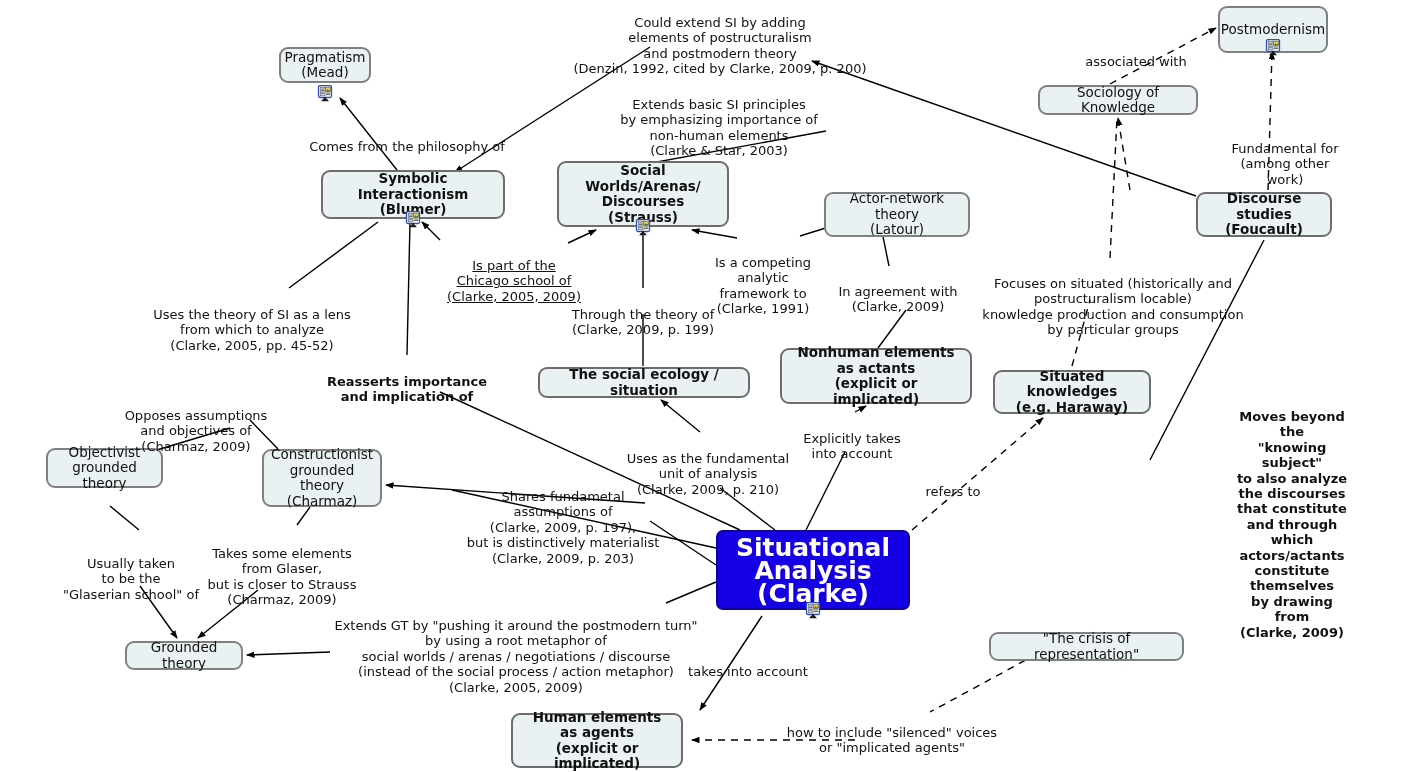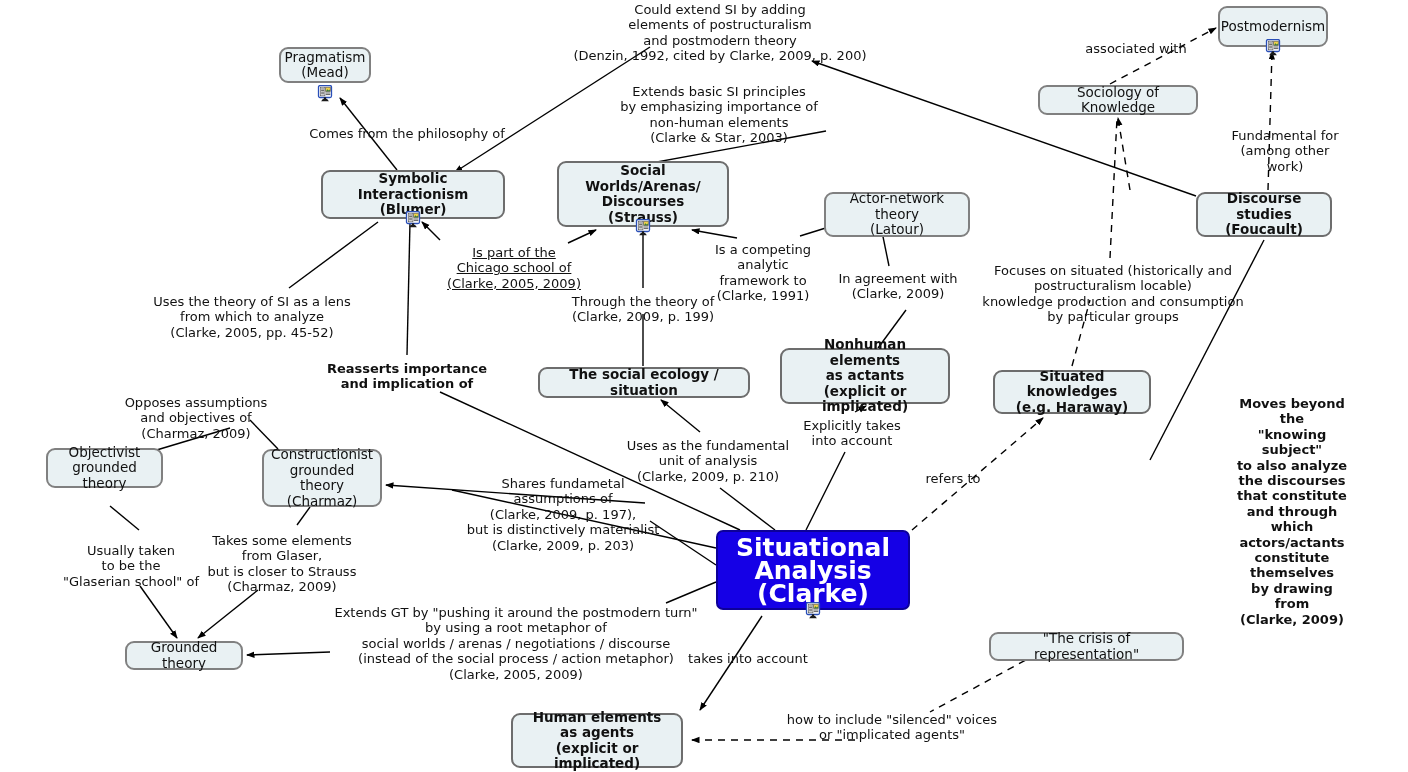--- a/index.html
+++ b/index.html
@@ -47,20 +47,21 @@
     color:#000;
   }
   .lbl{
     position:absolute;
     font-size:13px;
     line-height:15.4px;
     color:#111;
     text-align:center;
     white-space:pre-line;
     transform:translateX(-50%);
+    margin-top:13px;
   }
   .lbl.bold{font-weight:bold;}
 
   
   .badge{
     position:absolute;
     width:19px;height:17px;
     transform:translateX(-50%);
     z-index:6;
   }
@@ -173,42 +174,42 @@
           <rect x="10.2" y="2.2" width="4.6" height="4.2" fill="#f0d24a" stroke="#555" stroke-width="0.7"></rect>
           <path d="M10.4,6.2 L12,4.2 L13.2,5.6 L14.2,4.6 L14.6,6.2 Z" fill="#3a7d3a"></path>
           <line x1="10.2" y1="8.0" x2="14.8" y2="8.0" stroke="#333" stroke-width="0.8"></line>
           <line x1="10.2" y1="9.6" x2="14.8" y2="9.6" stroke="#333" stroke-width="0.8"></line>
           <rect x="8.3" y="12.3" width="2.4" height="2.0" fill="#1a1a1a"></rect>
           <path d="M5.6,16.3 L13.4,16.3 L11.6,14.0 L7.4,14.0 Z" fill="#1a1a1a"></path>
         </svg>
       </div>
       <div class="node" style="left: 824px; top: 192px; width: 146px; height: 45px;">Actor-network theory
 (Latour)</div>
-      <div class="node" style="left: 1218px; top: 6px; width: 110px; height: 41px;">Postmodernism</div>
+      <div class="node" style="left: 1218px; top: 6px; width: 110px; height: 47px;">Postmodernism</div>
       <div class="badge" style="left: 1273px; top: 39px;">
         <svg width="19" height="17" viewBox="0 0 19 17">
           <rect x="3" y="0.5" width="13" height="12" rx="1.5" fill="#ffffff" stroke="#2a4fb8" stroke-width="1.3"></rect>
           <rect x="4.8" y="2.2" width="4.6" height="8.6" fill="#ffffff" stroke="#555" stroke-width="0.7"></rect>
           <line x1="5.6" y1="4.0" x2="8.6" y2="4.0" stroke="#333" stroke-width="0.8"></line>
           <line x1="5.6" y1="5.6" x2="8.6" y2="5.6" stroke="#333" stroke-width="0.8"></line>
           <line x1="5.6" y1="7.2" x2="8.6" y2="7.2" stroke="#333" stroke-width="0.8"></line>
           <line x1="5.6" y1="8.8" x2="8.6" y2="8.8" stroke="#333" stroke-width="0.8"></line>
           <rect x="10.2" y="2.2" width="4.6" height="4.2" fill="#f0d24a" stroke="#555" stroke-width="0.7"></rect>
           <path d="M10.4,6.2 L12,4.2 L13.2,5.6 L14.2,4.6 L14.6,6.2 Z" fill="#3a7d3a"></path>
           <line x1="10.2" y1="8.0" x2="14.8" y2="8.0" stroke="#333" stroke-width="0.8"></line>
           <line x1="10.2" y1="9.6" x2="14.8" y2="9.6" stroke="#333" stroke-width="0.8"></line>
           <rect x="8.3" y="12.3" width="2.4" height="2.0" fill="#1a1a1a"></rect>
           <path d="M5.6,16.3 L13.4,16.3 L11.6,14.0 L7.4,14.0 Z" fill="#1a1a1a"></path>
         </svg>
       </div>
       <div class="node" style="left: 1038px; top: 85px; width: 160px; height: 30px;">Sociology of Knowledge</div>
       <div class="node bold" style="left: 1196px; top: 192px; width: 136px; height: 45px;">Discourse studies
 (Foucault)</div>
       <div class="node bold" style="left: 538px; top: 367px; width: 212px; height: 31px;">The social ecology / situation</div>
-      <div class="node bold" style="left: 780px; top: 348px; width: 170px; height: 56px;">Nonhuman elements
+      <div class="node bold" style="left: 780px; top: 348px; width: 192px; height: 56px;">Nonhuman elements
 as actants
 (explicit or implicated)</div>
       <div class="node bold" style="left: 993px; top: 370px; width: 158px; height: 44px;">Situated knowledges
 (e.g. Haraway)</div>
       <div class="node" style="left: 46px; top: 448px; width: 117px; height: 40px;">Objectivist
 grounded theory</div>
       <div class="node" style="left: 262px; top: 449px; width: 120px; height: 58px;">Constructionist
 grounded theory
 (Charmaz)</div>
       <div class="node" style="left: 125px; top: 641px; width: 118px; height: 29px;">Grounded theory</div>

